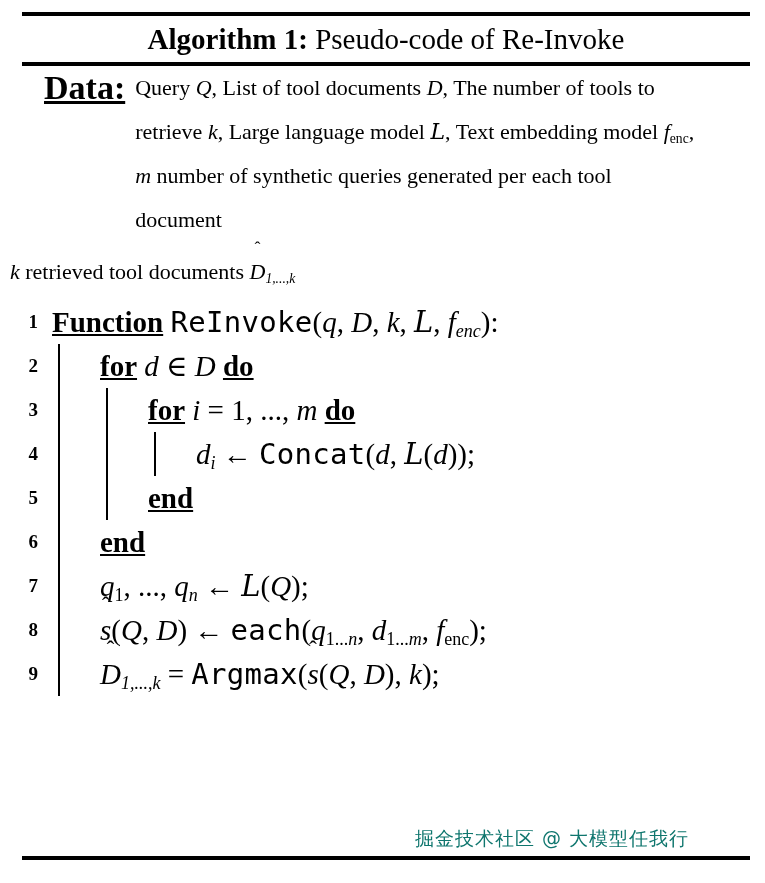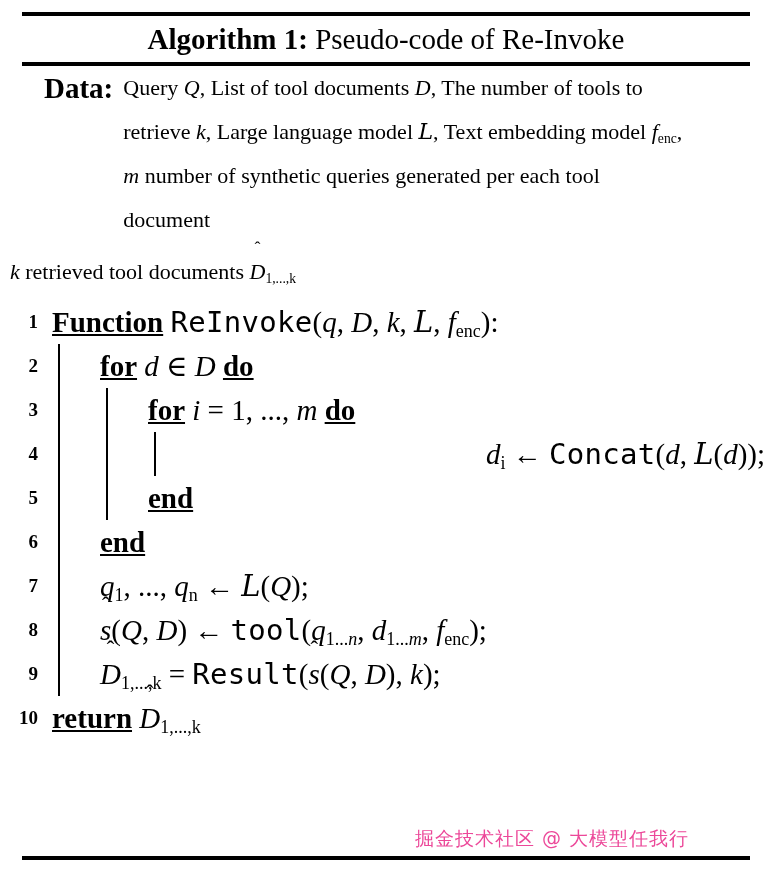--- a/index.html
+++ b/index.html
@@ -80,57 +80,58 @@
     font-size: 29px;
     line-height: 44px;
     white-space: nowrap;
     position: relative;
   }
 
   
   .ind0 { padding-left: 8px; }
   .ind1 { padding-left: 56px; }
   .ind2 { padding-left: 104px; }
-  .ind3 { padding-left: 152px; text-align: right; }
+  .ind3 { padding-left: 152px; }
 
   
   .kw    { font-weight: bold; text-decoration: underline; }
   .proc  { font-family: "DejaVu Sans Mono", "Liberation Mono", monospace;
            font-size: 29px; font-weight: normal; letter-spacing: .3px; }
   .mi    { font-style: italic; font-family: "Liberation Serif","DejaVu Serif",serif; }
   .mn    { font-style: normal; }
   .cal   { font-style: italic; font-family: "DejaVu Serif","Liberation Serif",serif; }
 
   
   sub { font-size: 0.62em; line-height: 0; vertical-align: -0.28em; font-style: normal; }
-  sub.it { }
+  sub.it { font-style: italic; }
 
   
   .hat {
     position: relative;
     display: inline-block;
   }
   .hat > .hat-mark {
     position: absolute;
     left: 50%;
     top: -0.60em;
     transform: translateX(-58%);
     font-size: 0.80em;
     font-style: normal;
     line-height: 1;
   }
 
   
   .kv-line { display: flex; align-items: flex-start; }
   .kv-key {
     flex: 0 0 auto;
-    font-size: 29px;
+    font-size: 34px;
     font-weight: bold;
     line-height: 44px;
     padding-left: 44px;
+    text-decoration: underline;
   }
   .kv-val {
     flex: 1 1 auto;
     font-size: 22px;
     line-height: 44px;
     padding-left: 10px;
     max-width: 560px;
   }
   .kv-val .wrapline { white-space: normal; }
 
@@ -141,21 +142,21 @@
     background: #000;
   }
 
   
   .watermark {
     position: absolute;
     right: 24px;
     top: 826px;
     font-family: "DejaVu Sans", "Liberation Sans", sans-serif;
     font-size: 19px;
-    color: #ec4899;
+    color: #0f766e;
     letter-spacing: 1px;
     white-space: nowrap;
   }
 </style>
 </head>
 <body>
 
 <div id="algorithm-figure">
 
   <div class="rule rule-top"></div>
@@ -252,40 +253,33 @@
           <span class="mi">q</span><sub>1</sub><span class="mn">,&nbsp;...,&nbsp;</span><span class="mi">q</span><sub class="it">n</sub>
           <span class="mn">←</span> <span class="cal">L</span><span class="mn">(</span><span class="mi">Q</span><span class="mn">);</span>
         </div>
       </div>
 
       <div class="algo-line">
         <div class="lineno">8</div>
         <div class="code ind1">
           <span class="hat"><span class="hat-mark">̂</span><span class="mi">s</span></span><span class="mn">(</span><span class="mi">Q</span><span class="mn">,&nbsp;</span><span class="mi">D</span><span class="mn">)</span>
           <span class="mn">←</span>
-          <span class="proc">tool</span><span class="mn">(</span><span class="mi">q</span><sub>1...<span class="it" style="font-style:italic">n</span></sub><span class="mn">,&nbsp;</span><span class="mi">d</span><sub>1...<span class="it" style="font-style:italic">m</span></sub><span class="mn">,&nbsp;</span><span class="mi">f</span><sub>enc</sub><span class="mn">);</span>
+          <span class="proc">each</span><span class="mn">(</span><span class="mi">q</span><sub>1...<span class="it" style="font-style:italic">n</span></sub><span class="mn">,&nbsp;</span><span class="mi">d</span><sub>1...<span class="it" style="font-style:italic">m</span></sub><span class="mn">,&nbsp;</span><span class="mi">f</span><sub>enc</sub><span class="mn">);</span>
         </div>
       </div>
 
       <div class="algo-line">
         <div class="lineno">9</div>
         <div class="code ind1">
           <span class="hat"><span class="hat-mark">̂</span><span class="mi">D</span></span><sub class="it">1,...,k</sub>
           <span class="mn">=</span>
-          <span class="proc">Result</span><span class="mn">(</span><span class="hat"><span class="hat-mark">̂</span><span class="mi">s</span></span><span class="mn">(</span><span class="mi">Q</span><span class="mn">,&nbsp;</span><span class="mi">D</span><span class="mn">),&nbsp;</span><span class="mi">k</span><span class="mn">);</span>
-        </div>
-      </div>
-
-      <div class="algo-line">
-        <div class="lineno">10</div>
-        <div class="code ind0">
-          <span class="kw">return</span>
-          <span class="hat"><span class="hat-mark">̂</span><span class="mi">D</span></span><sub class="it">1,...,k</sub>
-        </div>
-      </div>
+          <span class="proc">Argmax</span><span class="mn">(</span><span class="hat"><span class="hat-mark">̂</span><span class="mi">s</span></span><span class="mn">(</span><span class="mi">Q</span><span class="mn">,&nbsp;</span><span class="mi">D</span><span class="mn">),&nbsp;</span><span class="mi">k</span><span class="mn">);</span>
+        </div>
+      </div>
+
 
     </div>
   </div>
 
   <div class="watermark">掘金技术社区 @ 大模型任我行</div>
 
   <div class="rule rule-bottom"></div>
 
 </div>
 

